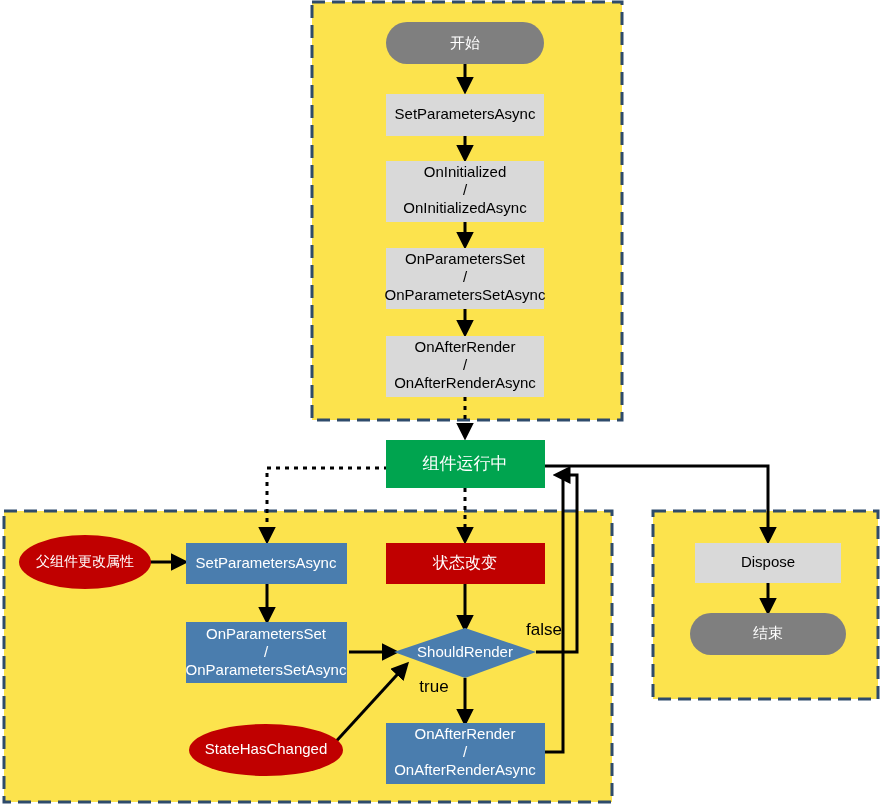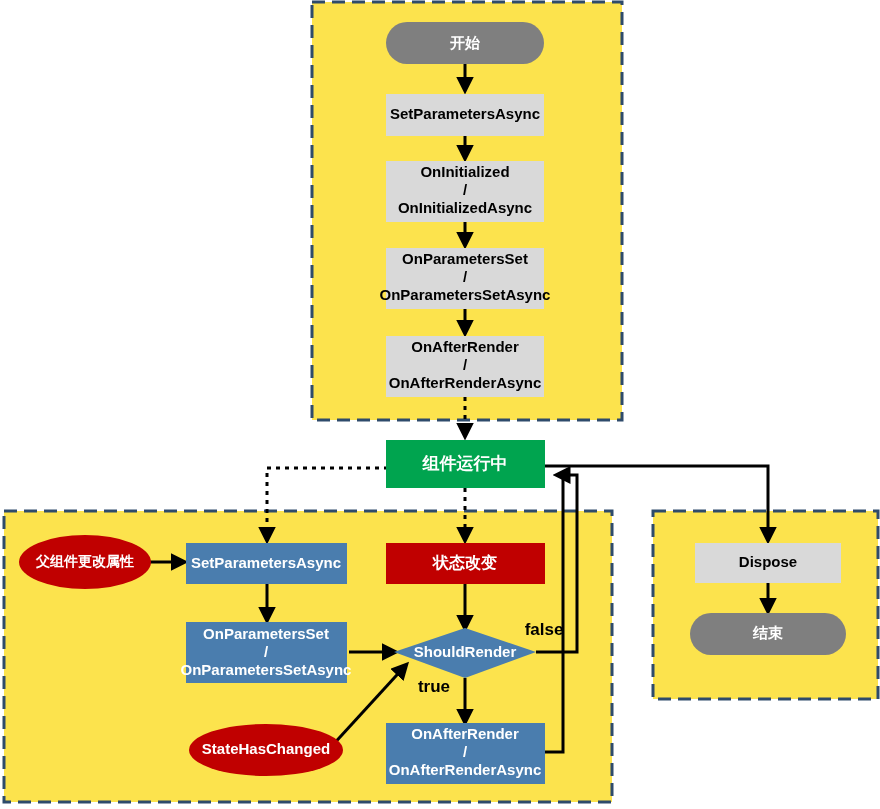--- a/index.html
+++ b/index.html
@@ -10,21 +10,20 @@
   body {
     width: 880px;
     height: 809px;
     font-family: "Liberation Sans", sans-serif;
     overflow: hidden;
   }
   #diagram-root {
     position: relative;
     width: 880px;
     height: 809px;
-    font-weight: bold;
   }
   svg#flow {
     display: block;
     width: 880px;
     height: 809px;
   }
   .node-label {
     font-family: "Liberation Sans", sans-serif;
     text-anchor: middle;
     dominant-baseline: middle;

